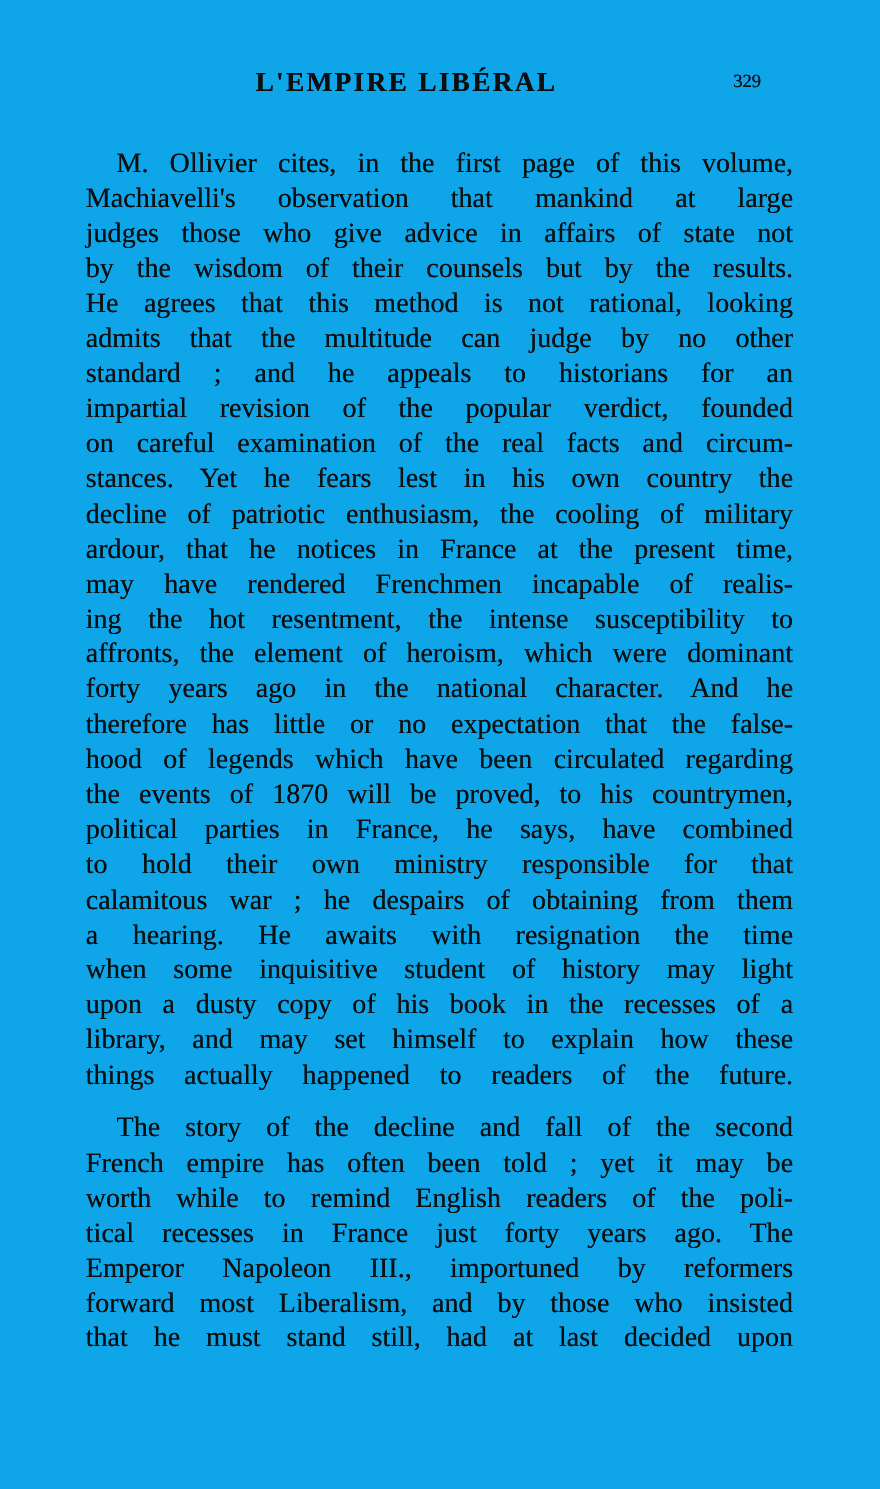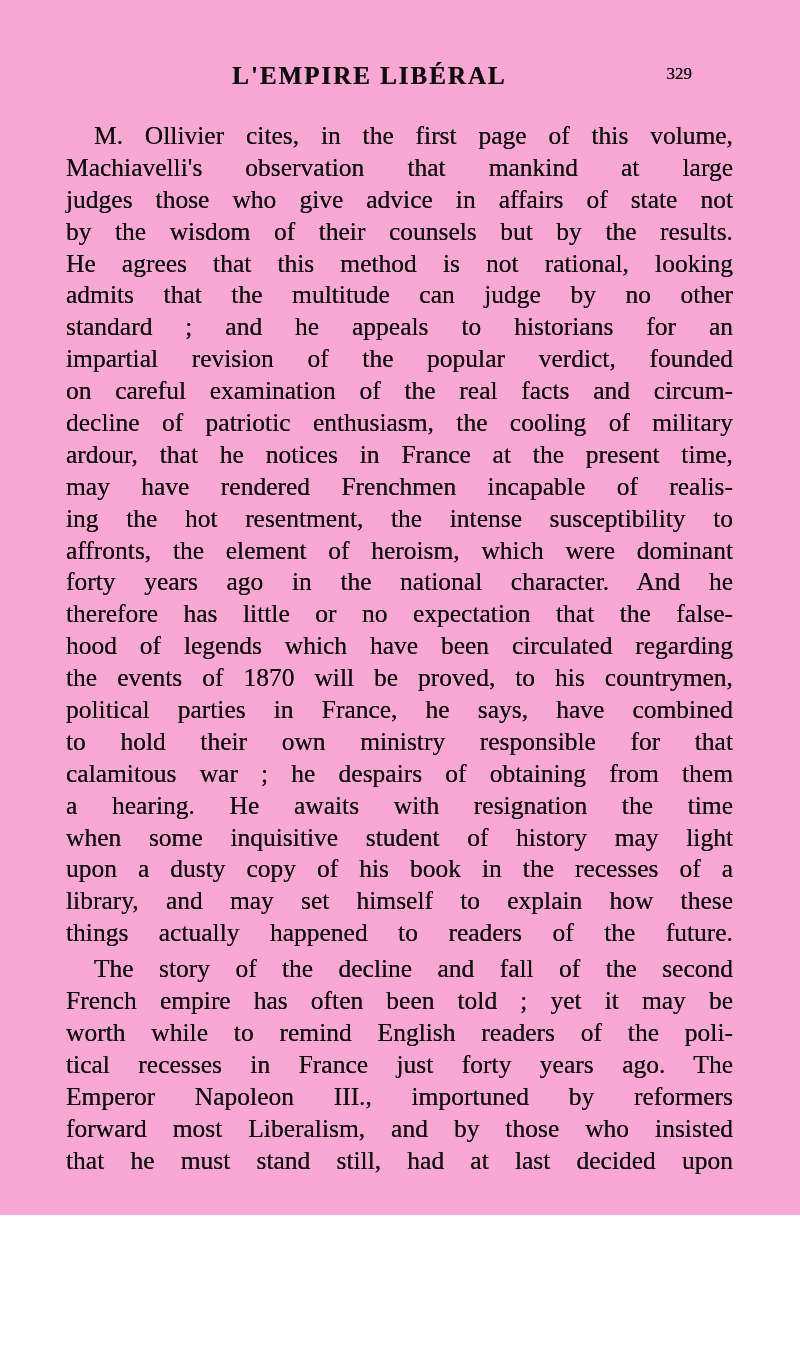--- a/index.html
+++ b/index.html
@@ -3,22 +3,22 @@
 <meta charset="utf-8">
 <style>
   html, body {
     margin: 0;
     padding: 0;
     background: #ffffff;
   }
   .page {
     position: relative;
     width: 800px;
-    height: 1215px;
-    background: #f9a8d4;
+    height: 1354px;
+    background: #0ea5e9;
     overflow: hidden;
     font-family: "Liberation Serif", serif;
     color: #101010;
   }
   .running-head {
     position: absolute;
     top: 62px;
     left: 62px;
     width: 675px;
     height: 34px;
@@ -48,21 +48,21 @@
     position: absolute;
     top: 116px;
     left: 62px;
     width: 675px;
     font-size: 25.5px;
     line-height: 31.9px;
     color: #0f0f0f;
     text-shadow: 0 0 0.5px rgba(0,0,0,0.8);
   }
   .paragraph {
-    margin: 4px;
+    margin: 16px;
     padding: 0;
   }
   .tline {
     text-align: justify;
     text-align-last: justify;
     text-justify: inter-word;
     white-space: normal;
     height: 31.9px;
     overflow: visible;
   }
@@ -82,20 +82,21 @@
       <div class="paragraph">
         <div class="tline first">M. Ollivier cites, in the first page of this volume,</div>
         <div class="tline">Machiavelli's observation that mankind at large</div>
         <div class="tline">judges those who give advice in affairs of state not</div>
         <div class="tline">by the wisdom of their counsels but by the results.</div>
         <div class="tline">He agrees that this method is not rational, looking</div>
         <div class="tline">admits that the multitude can judge by no other</div>
         <div class="tline">standard ; and he appeals to historians for an</div>
         <div class="tline">impartial revision of the popular verdict, founded</div>
         <div class="tline">on careful examination of the real facts and circum-</div>
+        <div class="tline">stances.  Yet he fears lest in his own country the</div>
         <div class="tline">decline of patriotic enthusiasm, the cooling of military</div>
         <div class="tline">ardour, that he notices in France at the present time,</div>
         <div class="tline">may have rendered Frenchmen incapable of realis-</div>
         <div class="tline">ing the hot resentment, the intense susceptibility to</div>
         <div class="tline">affronts, the element of heroism, which were dominant</div>
         <div class="tline">forty years ago in the national character.  And he</div>
         <div class="tline">therefore has little or no expectation that the false-</div>
         <div class="tline">hood of legends which have been circulated regarding</div>
         <div class="tline">the events of 1870 will be proved, to his countrymen,</div>
         <div class="tline">political parties in France, he says, have combined</div>

